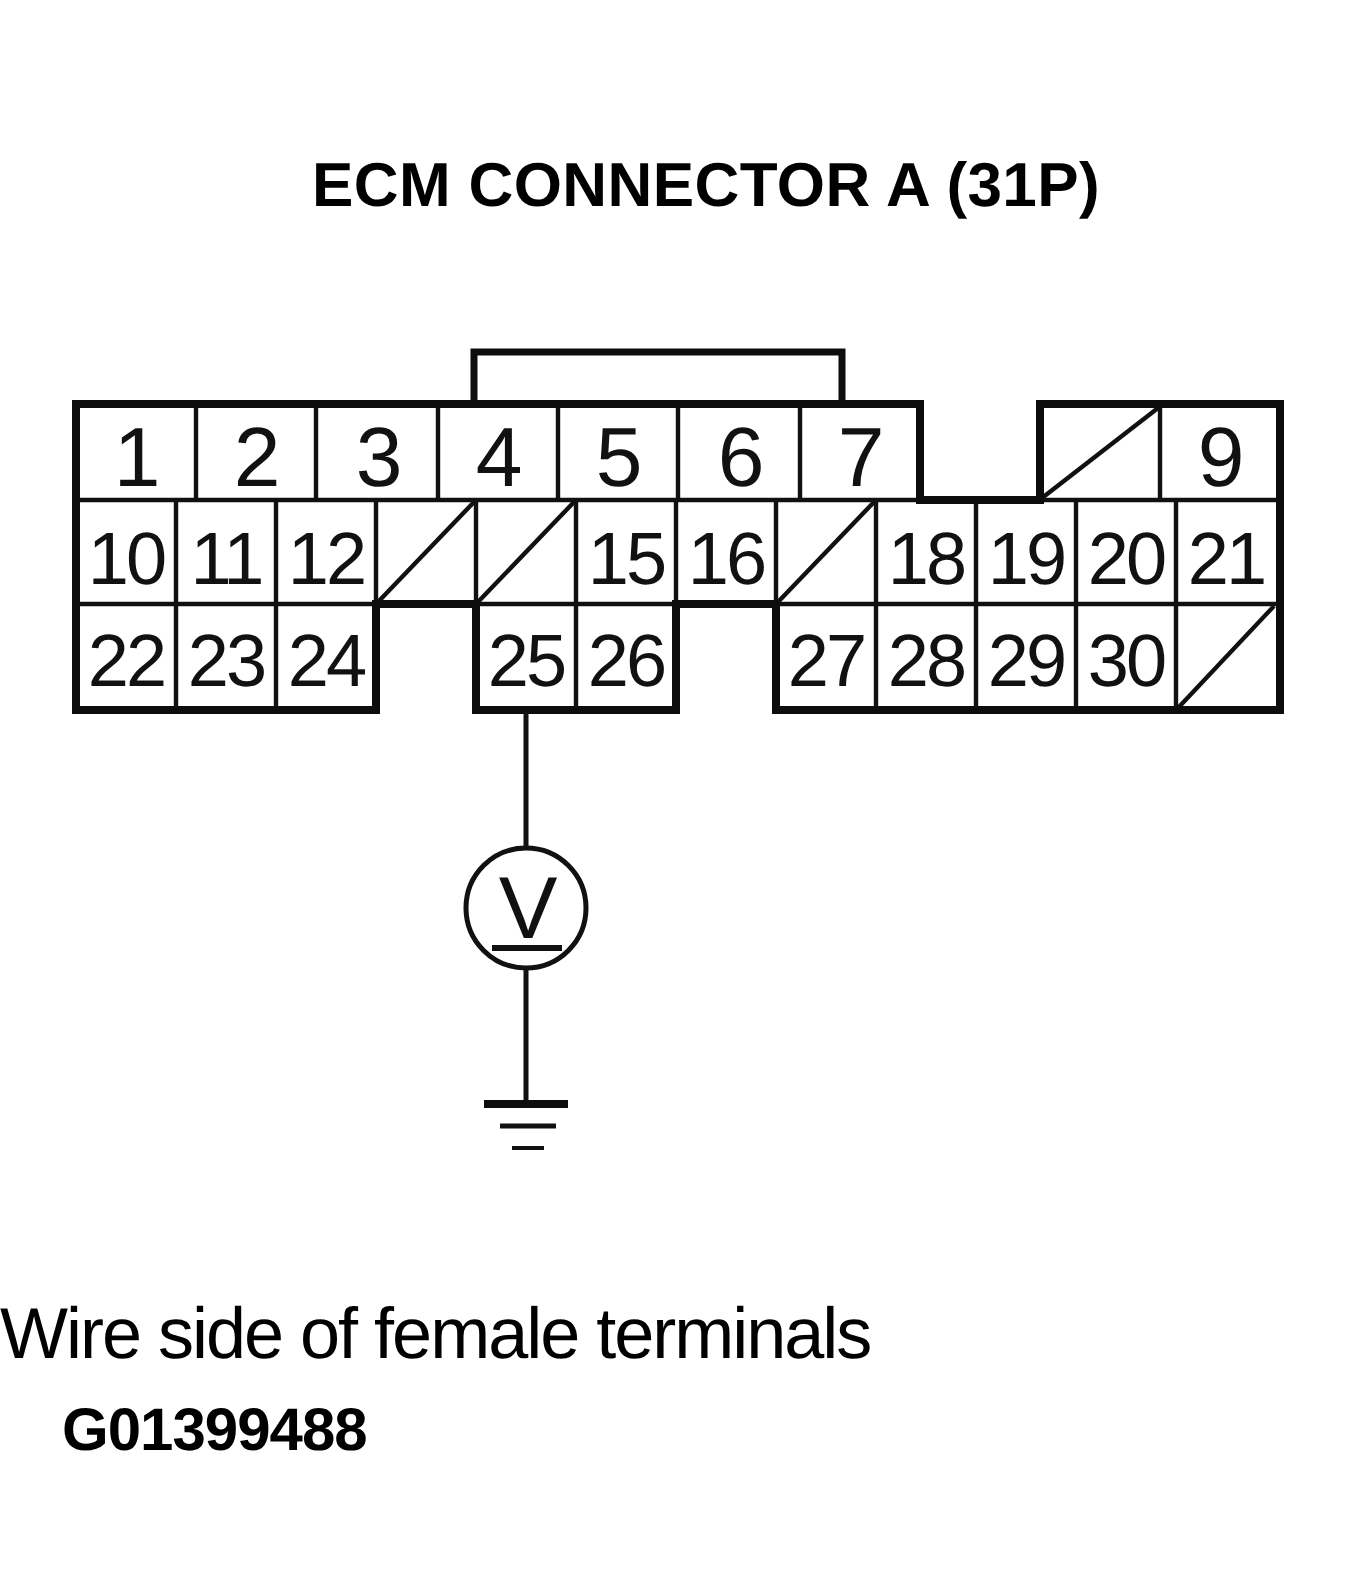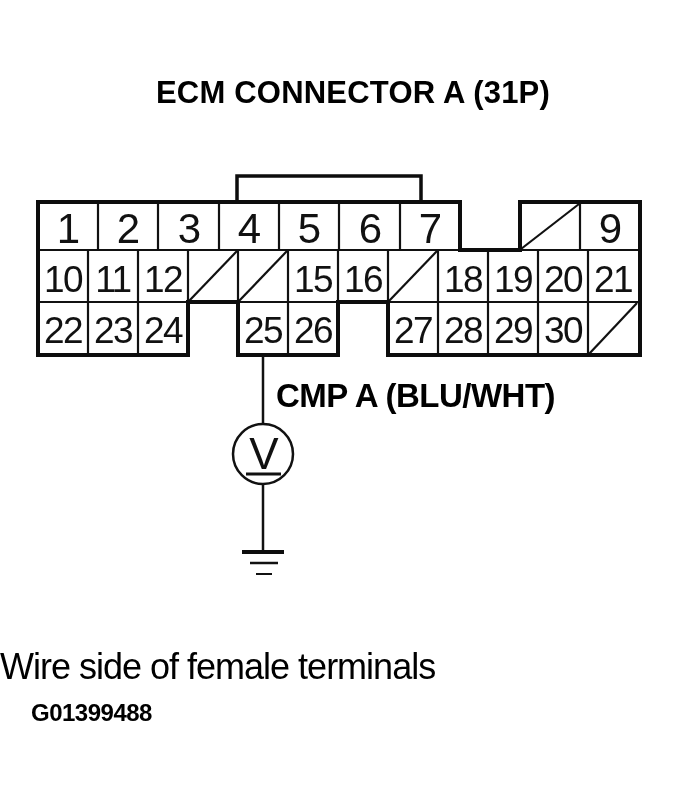--- a/index.html
+++ b/index.html
@@ -28,21 +28,21 @@
   }
   #caption{
     left:0;top:646px;width:679px;
     text-align:left;
     font-size:36px;font-weight:400;
     letter-spacing:-1px;
     white-space:nowrap;
   }
   #figure-id{
     left:31px;top:699px;
-    font-size:24px;font-weight:bold;
+    font-size:30px;font-weight:bold;
     letter-spacing:-0.5px;
   }
   svg text{
     font-family:"Liberation Sans", sans-serif;
     fill:#111;
     text-anchor:middle;
   }
   .pn1{font-size:42px;letter-spacing:-1px;}
   .pn{font-size:37px;letter-spacing:-1.5px;}
   .vsym{font-size:44px;letter-spacing:0;}
@@ -148,19 +148,18 @@
 
     <line class="wireln" x1="263" y1="484" x2="263" y2="551"></line>
 
     <g>
       <line x1="242" y1="552" x2="284" y2="552" stroke="#0d0d0d" stroke-width="4"></line>
       <line x1="250" y1="563" x2="278" y2="563" stroke="#111" stroke-width="2.5"></line>
       <line x1="256" y1="574" x2="272" y2="574" stroke="#111" stroke-width="2"></line>
     </g>
   </svg>
 
-  <div class="abs" id="wire-label">CMP A (BLU/WHT)</div>
 
   <div class="abs" id="caption">Wire side of female terminals</div>
 
   <div class="abs" id="figure-id">G01399488</div>
 
 </div>
 
 </body></html>

